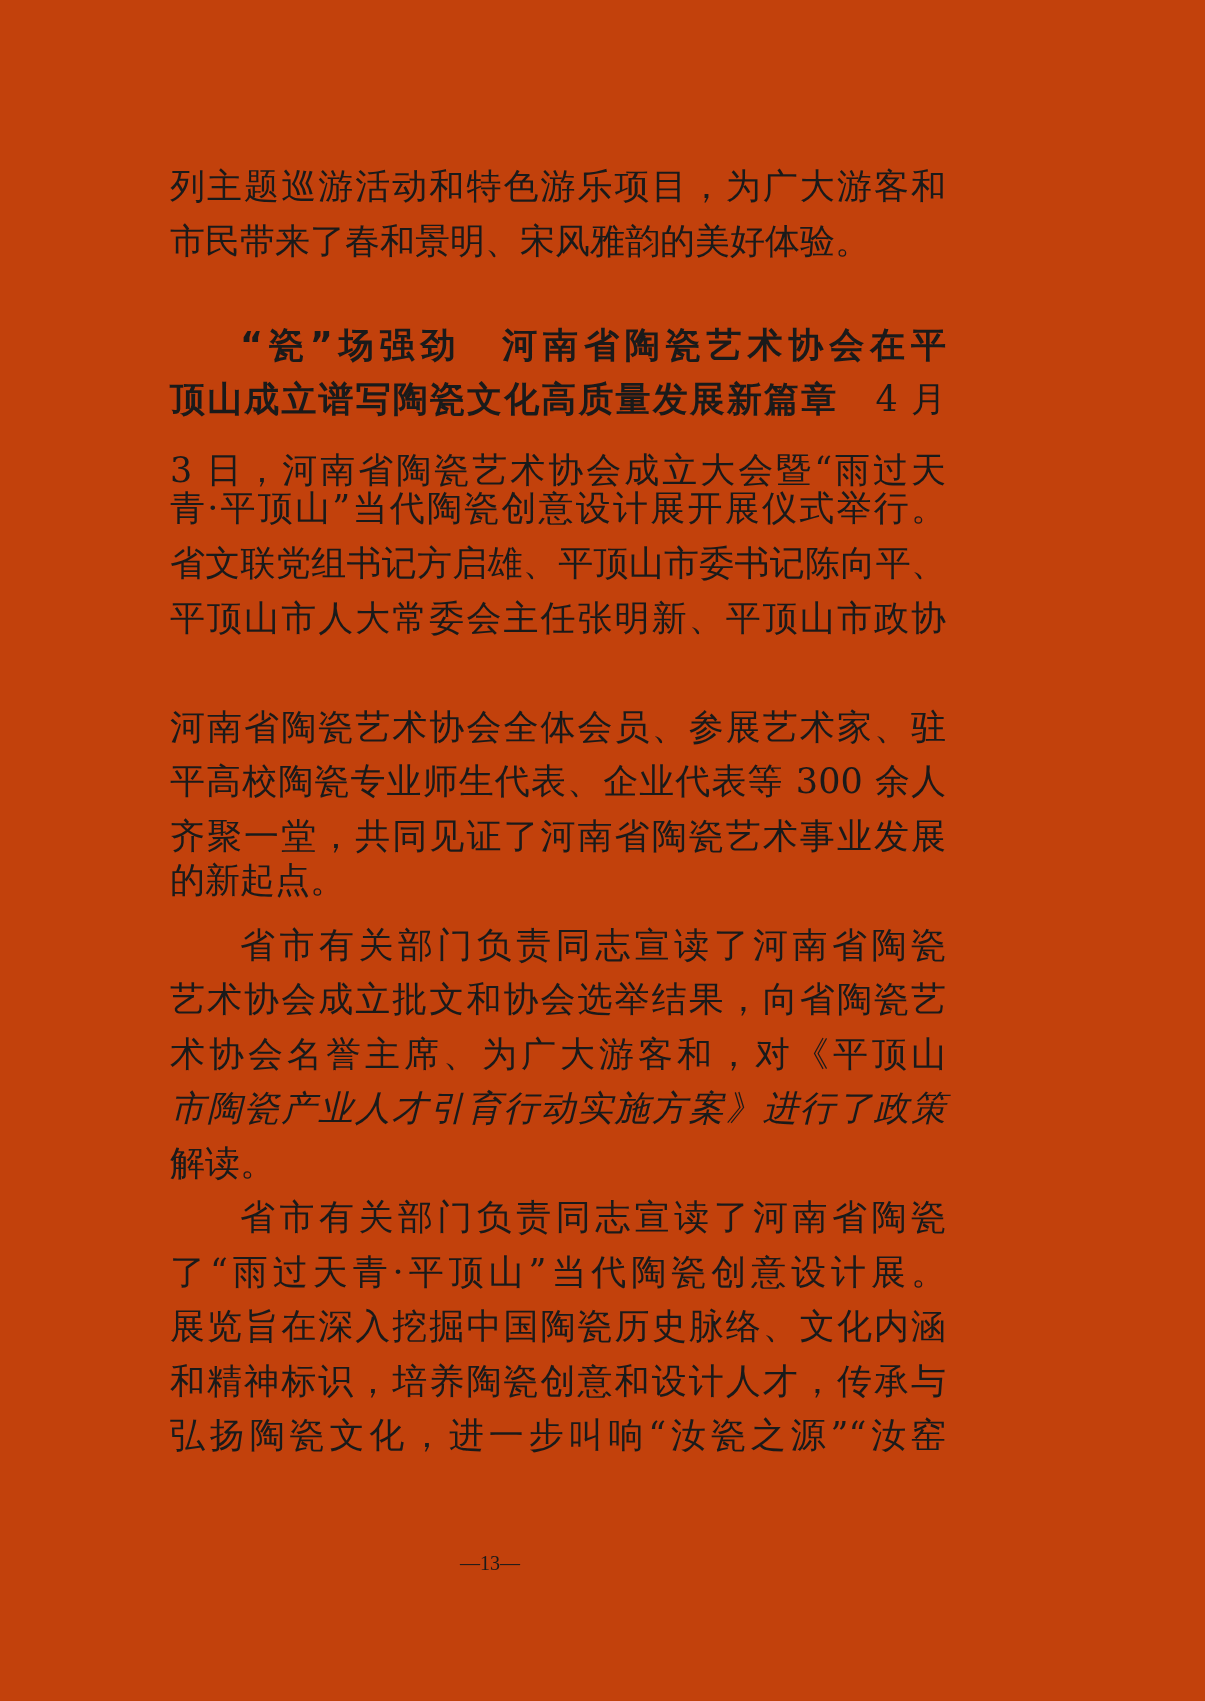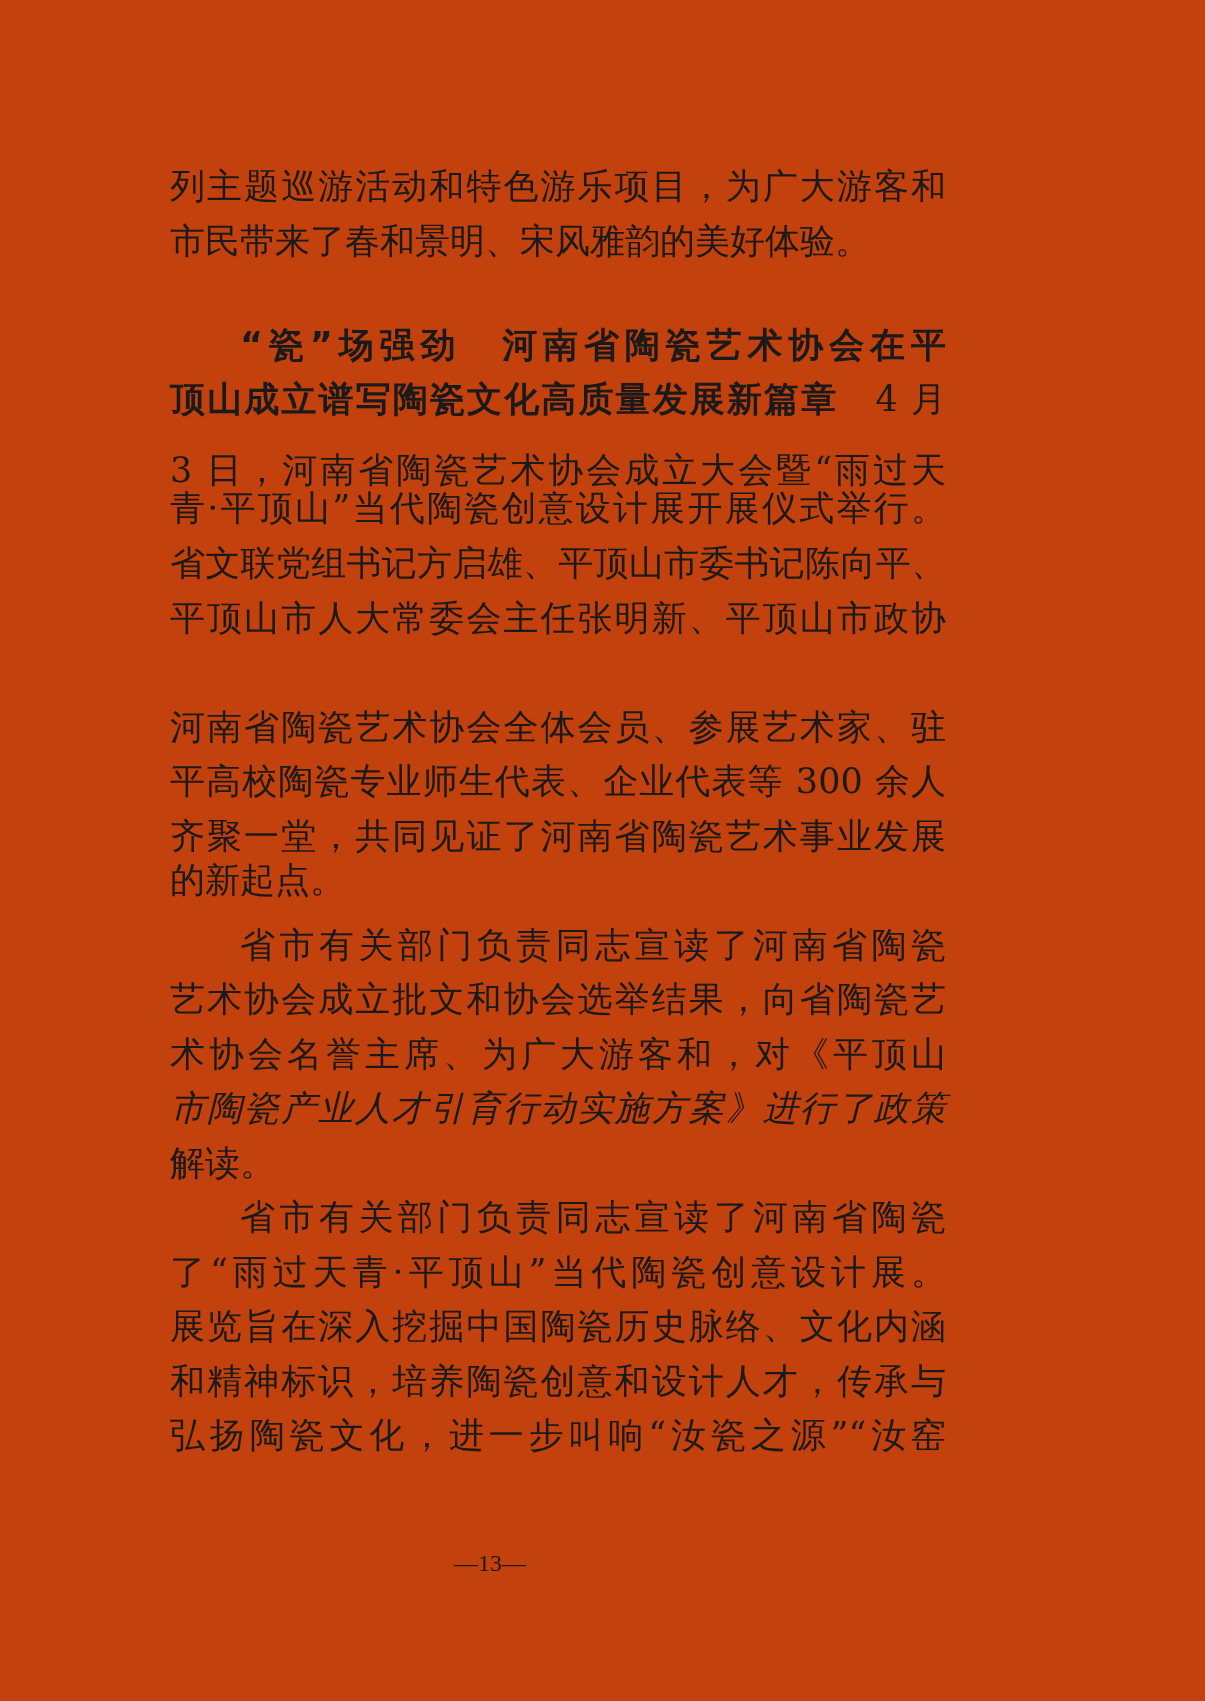--- a/index.html
+++ b/index.html
@@ -48,21 +48,21 @@
     .heading-inline {
       font-family: Liberation Mono, monospace;
       font-weight: bold;
     }
     .page-number {
       position: absolute;
       left: 0;
       width: 980px;
       top: 1548px;
       text-align: center;
-      font-size: 24px;
+      font-size: 20px;
       line-height: 30px;
       font-family: "Liberation Serif", "DejaVu Serif", serif;
     }
   </style>
 </head>
 <body>
 
 <div class="page">
 
   <div class="line" style="top:156px;">列主题巡游活动和特色游乐项目，为广大游客和</div>

